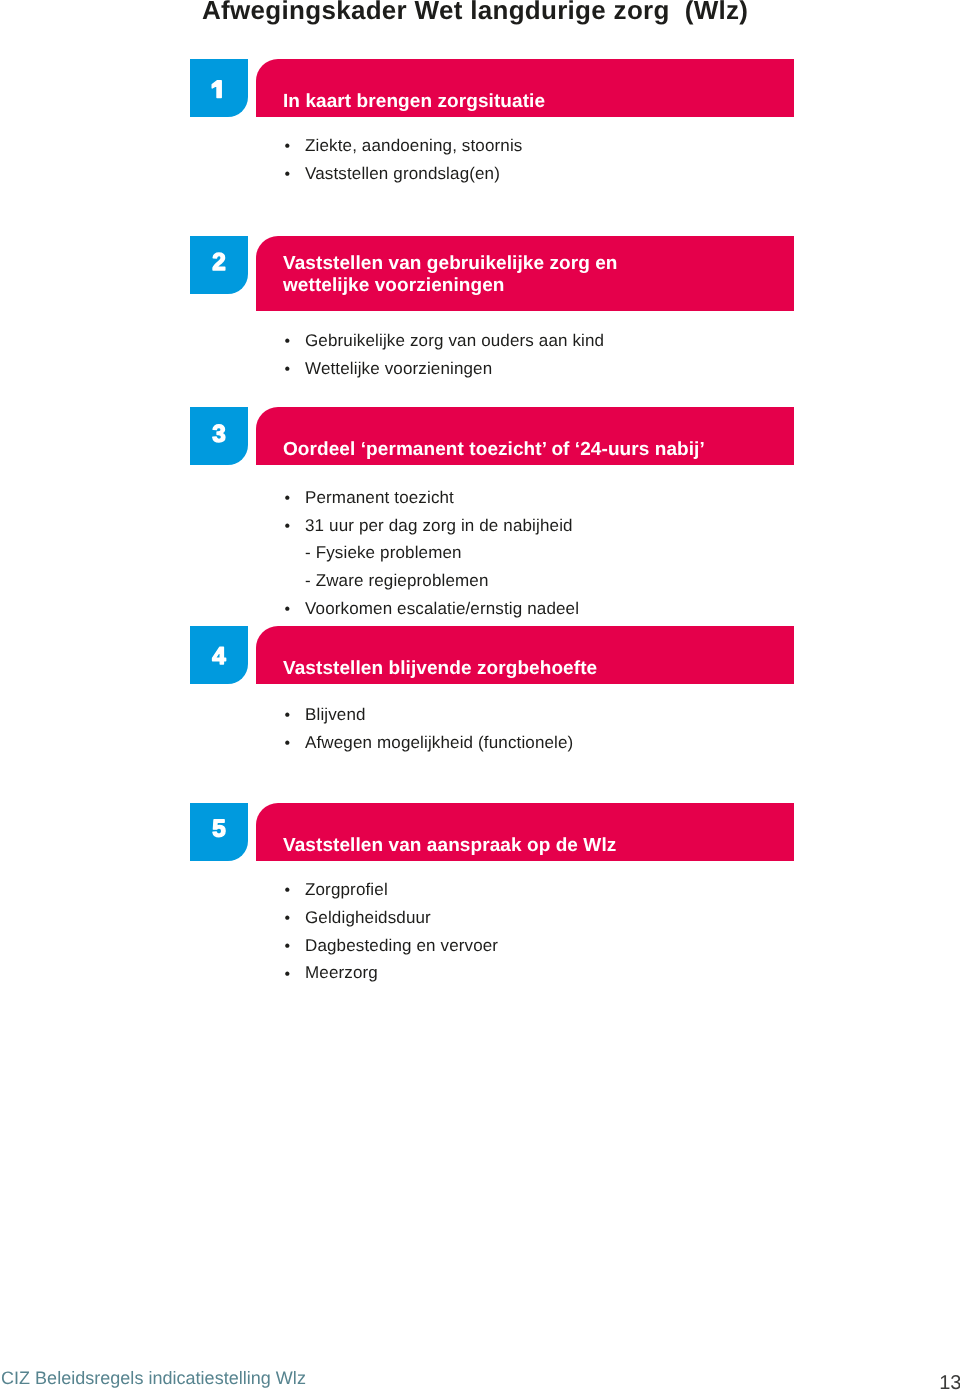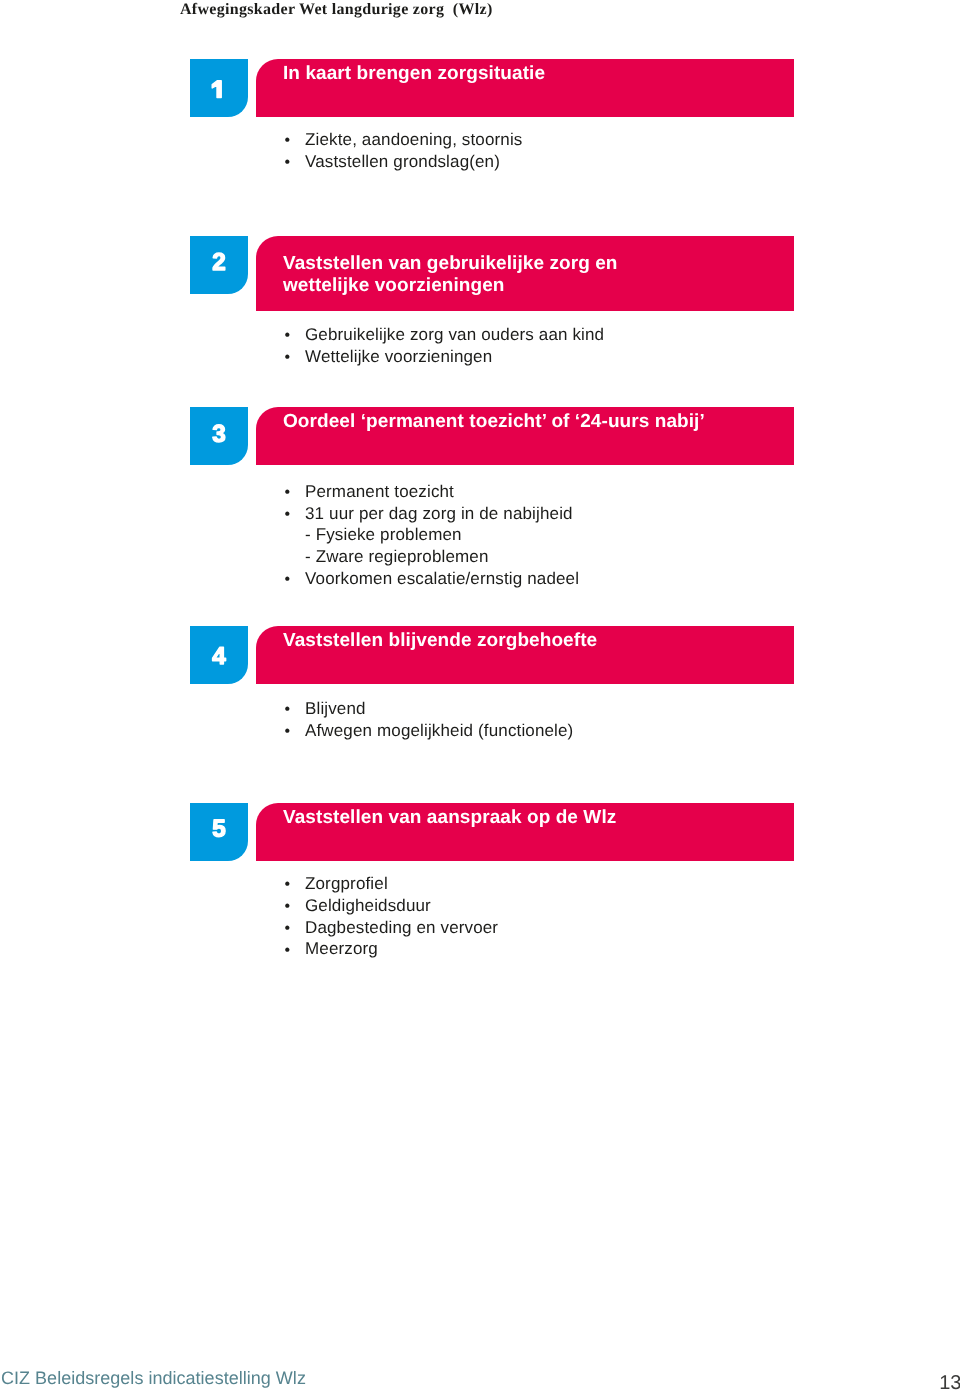--- a/index.html
+++ b/index.html
@@ -20,29 +20,28 @@
   .page {
     position: absolute;
     left: 0; top: 0;
     width: 960px; height: 1396px;
     background: #ffffff;
   }
 
   
   .page-title {
     position: absolute;
-    left: 180px;
+    left: 202px;
     top: -0.6px;
-    font-size: 16px;
+    font-size: 26px;
     font-weight: 700;
     color: #1d1d1b;
     white-space: pre;
     letter-spacing: 0.3px;
     line-height: 22px;
-    font-family: Liberation Serif, serif;
   }
 
   
   .step { position: absolute; left: 0; top: 0; }
 
   .badge {
     position: absolute;
     left: 190px;
     width: 58px;
     height: 58.2px;
@@ -69,36 +68,36 @@
     font-weight: 700;
     font-size: 19px;
     line-height: 22px;
     letter-spacing: 0.08px;
     box-sizing: border-box;
     white-space: pre-line;
   }
   .bar > span {
     position: absolute;
     left: 27px;
-    top: 4px;
+    top: 32px;
   }
   .bar.two-line { height: 75px; }
   .bar.two-line > span { top: 16.8px; }
   .bar.one-line { height: 58px; }
 
   .bullets {
     position: absolute;
     left: 305px;
     width: 480px;
     font-size: 17px;
     line-height: 21.75px;
     letter-spacing: 0.14px;
     color: #1d1d1b;
   }
-  .bullets > div { position: relative; }
+  .bullets > div { position: relative; margin-top: 6px; }
   .bullets > div.li::before {
     content: "\2022";
     position: absolute;
     left: -20.6px;
     top: 1.2px;
     font-size: 16px;
   }
 
   
   .footer-left {

